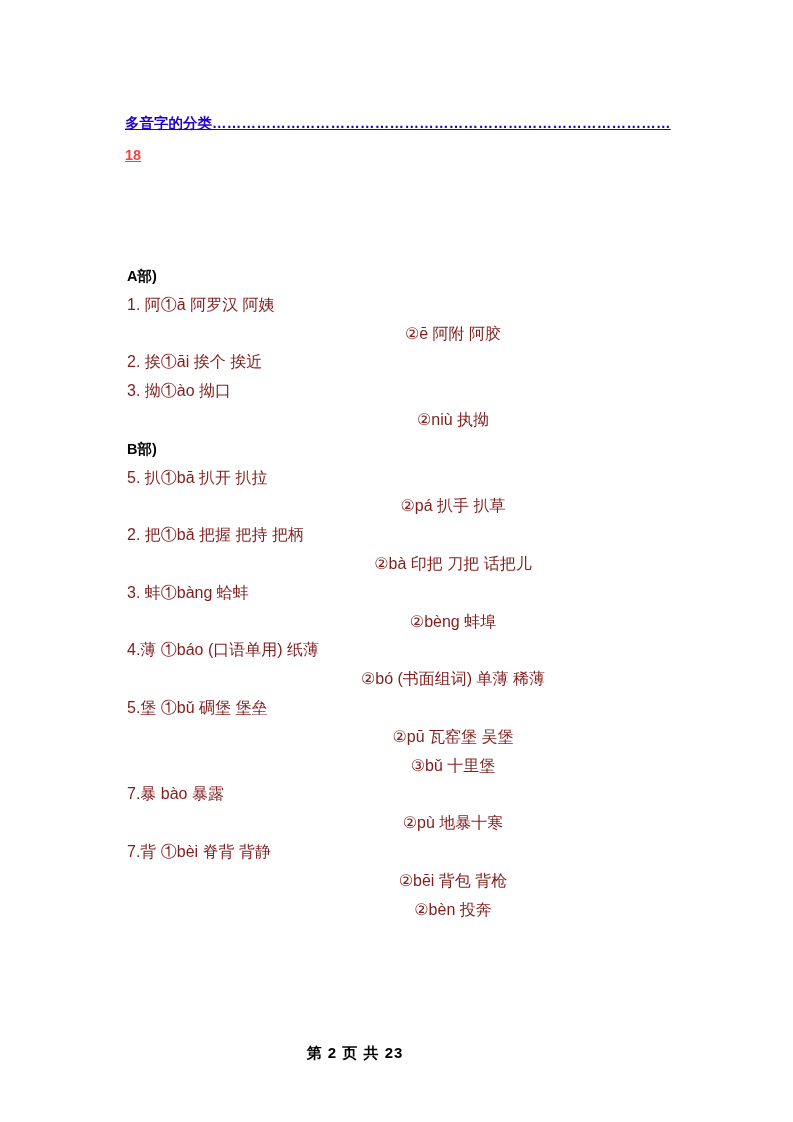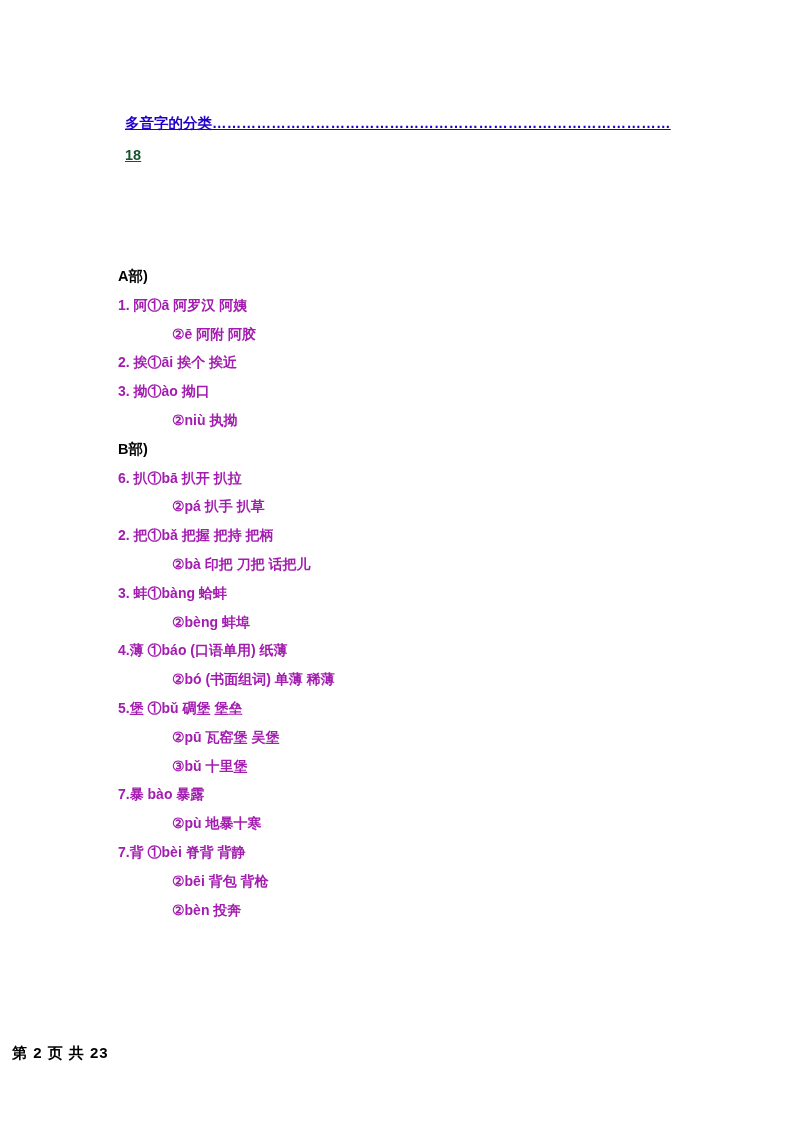--- a/index.html
+++ b/index.html
@@ -40,57 +40,58 @@
   .toc-line .toc-title {
     text-decoration: underline;
   }
   .toc-line .toc-dots {
     text-decoration: underline;
     letter-spacing: 0.3px;
   }
   .toc-page {
     font-size: 14.5px;
     font-weight: bold;
-    color: #14532d;
+    color: #ef4444;
     text-decoration: underline;
     line-height: 30px;
     display: inline-block;
     margin-top: 2px;
   }
 
   
   .content {
     position: absolute;
-    left: 116px;
+    left: 125px;
     top: 262px;
     width: 600px;
   }
   .sec-head {
     font-size: 14.5px;
     font-weight: bold;
     line-height: 28.8px;
     color: #000;
     padding-left: 2px;
   }
   .entry {
-    font-size: 14px;
-    font-weight: bold;
+    font-size: 16px;
+    font-weight: normal;
     line-height: 28.8px;
-    color: #a21caf;
+    color: #7f1d1d;
     white-space: nowrap;
   }
   .entry.lvl0 { padding-left: 2px; }
-  .entry.sub  { padding-left: 56px; }
+  .entry.sub  { padding-left: 56px; text-align: center; }
 
   
   .footer {
     position: absolute;
-    left: 12px;
+    left: 0;
     top: 1044px;
     width: 710px;
+    text-align: center;
   }
   .footer-inner {
     display: inline-block;
     font-size: 15px;
     font-weight: bold;
     color: #000;
     letter-spacing: 1px;
   }
 </style>
 </head>
@@ -106,21 +107,21 @@
   </div>
 
   <div class="content">
       <div class="sec-head">A部)</div>
       <div class="entry lvl0">1. 阿①ā  阿罗汉  阿姨</div>
       <div class="entry sub">②ē  阿附  阿胶</div>
       <div class="entry lvl0">2. 挨①āi  挨个  挨近</div>
       <div class="entry lvl0">3. 拗①ào  拗口</div>
       <div class="entry sub">②niù  执拗</div>
       <div class="sec-head">B部)</div>
-      <div class="entry lvl0">6. 扒①bā  扒开  扒拉</div>
+      <div class="entry lvl0">5. 扒①bā  扒开  扒拉</div>
       <div class="entry sub">②pá  扒手  扒草</div>
       <div class="entry lvl0">2. 把①bǎ  把握  把持  把柄</div>
       <div class="entry sub">②bà  印把  刀把  话把儿</div>
       <div class="entry lvl0">3. 蚌①bàng  蛤蚌</div>
       <div class="entry sub">②bèng  蚌埠</div>
       <div class="entry lvl0">4.薄  ①báo (口语单用)  纸薄</div>
       <div class="entry sub">②bó (书面组词)  单薄  稀薄</div>
       <div class="entry lvl0">5.堡  ①bǔ  碉堡  堡垒</div>
       <div class="entry sub">②pū  瓦窑堡  吴堡</div>
       <div class="entry sub">③bǔ  十里堡</div>

